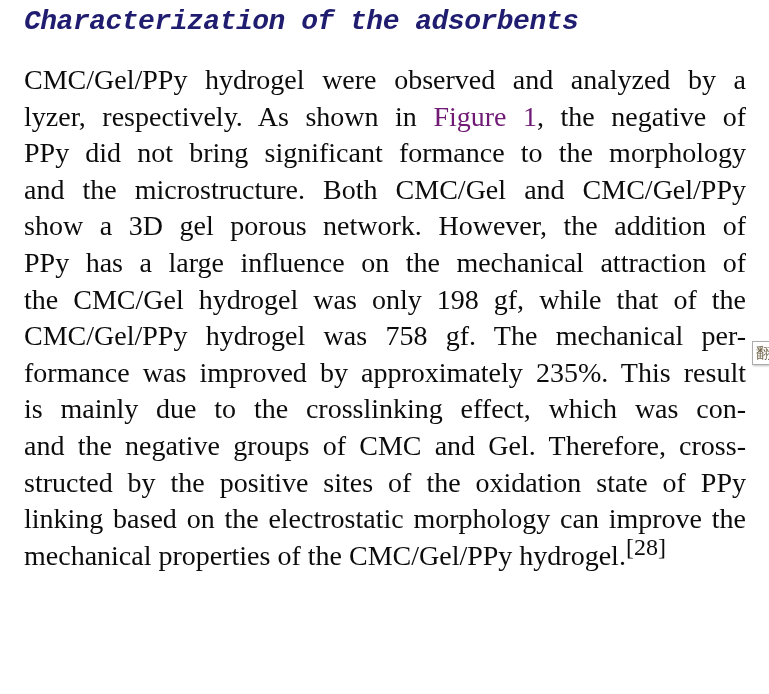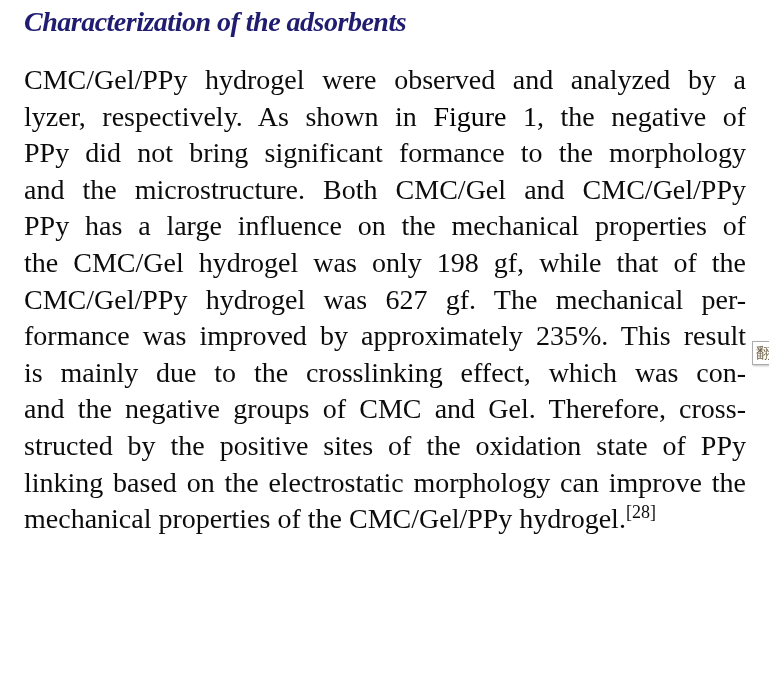--- a/index.html
+++ b/index.html
@@ -13,21 +13,21 @@
     height: 694px;
     background: #ffffff;
     overflow: hidden;
     font-family: "Liberation Serif", "DejaVu Serif", serif;
   }
   .section-heading {
     position: absolute;
     left: 24px;
     top: 6px;
     margin: 0;
-    font-family: Liberation Serif, serif;
+    font-family: Liberation Mono, monospace;
     font-size: 28px;
     font-weight: bold;
     font-style: italic;
     letter-spacing: -0.5px;
     color: #201d70;
     white-space: nowrap;
   }
   .paragraph {
     position: absolute;
     left: 24px;
@@ -51,21 +51,21 @@
     height: 0;
   }
   .pline--last {
     text-align: left;
   }
   .seg-link {
     color: #2c3d96;
     cursor: pointer;
   }
   .seg-sup {
-    font-size: 18px;
+    font-size: 24px;
     vertical-align: 10px;
     line-height: 0;
   }
   .translate-popup {
     position: absolute;
     top: 341px;
     right: -8px;
     width: 25px;
     height: 24px;
     background: #ffffff;
@@ -87,26 +87,27 @@
 </style>
 </head>
 <body>
 
 <div id="page-root">
 
   <h2 class="section-heading" style="color: rgb(32, 29, 112);">Characterization of the adsorbents</h2>
 
   <div class="paragraph">
       <div class="pline"><span>CMC/Gel/PPy hydrogel were observed and analyzed by a</span></div>
-      <div class="pline"><span>lyzer, respectively. As shown in </span><span class="seg-link" style="color: #000000;">Figure 1</span><span>, the negative of</span></div>
+      <div class="pline"><span>lyzer, respectively. As shown in </span><span class="seg-link" style="color: #701a75;">Figure 1</span><span>, the negative of</span></div>
       <div class="pline"><span>PPy did not bring significant formance to the morphology</span></div>
       <div class="pline"><span>and the microstructure. Both CMC/Gel and CMC/Gel/PPy</span></div>
-      <div class="pline"><span>PPy has a large influence on the mechanical properties of</span></div>
+      <div class="pline"><span>show a 3D gel porous network. However, the addition of</span></div>
+      <div class="pline"><span>PPy has a large influence on the mechanical attraction of</span></div>
       <div class="pline"><span>the CMC/Gel hydrogel was only 198 gf, while that of the</span></div>
-      <div class="pline"><span>CMC/Gel/PPy hydrogel was 627 gf. The mechanical per-</span></div>
+      <div class="pline"><span>CMC/Gel/PPy hydrogel was 758 gf. The mechanical per-</span></div>
       <div class="pline"><span>formance was improved by approximately 235%. This result</span></div>
       <div class="pline"><span>is mainly due to the crosslinking effect, which was con-</span></div>
       <div class="pline"><span>and the negative groups of CMC and Gel. Therefore, cross-</span></div>
       <div class="pline"><span>structed by the positive sites of the oxidation state of PPy</span></div>
       <div class="pline"><span>linking based on the electrostatic morphology can improve the</span></div>
       <div class="pline pline--last"><span>mechanical properties of the CMC/Gel/PPy hydrogel.</span><sup class="seg-sup">[28]</sup></div>
     </div>
 
   <div class="translate-popup">
     <span class="glyph">翻</span>

